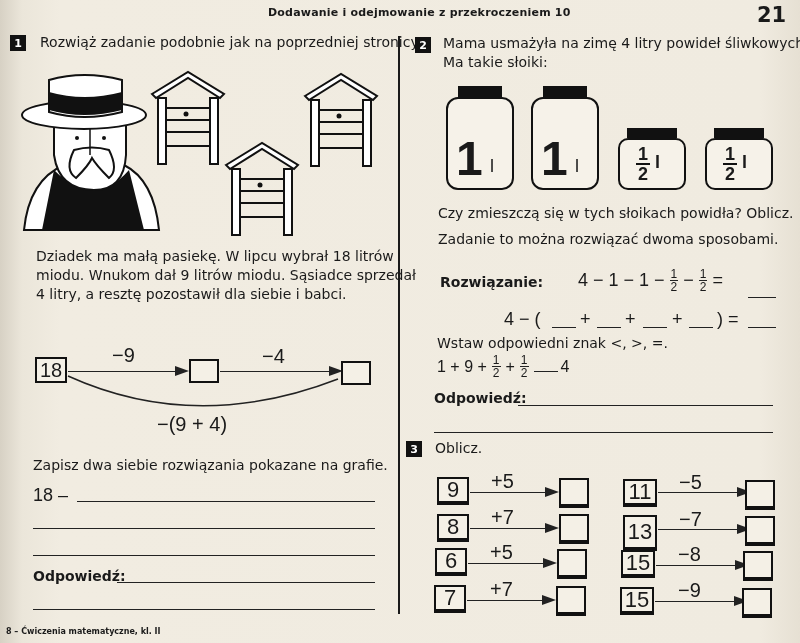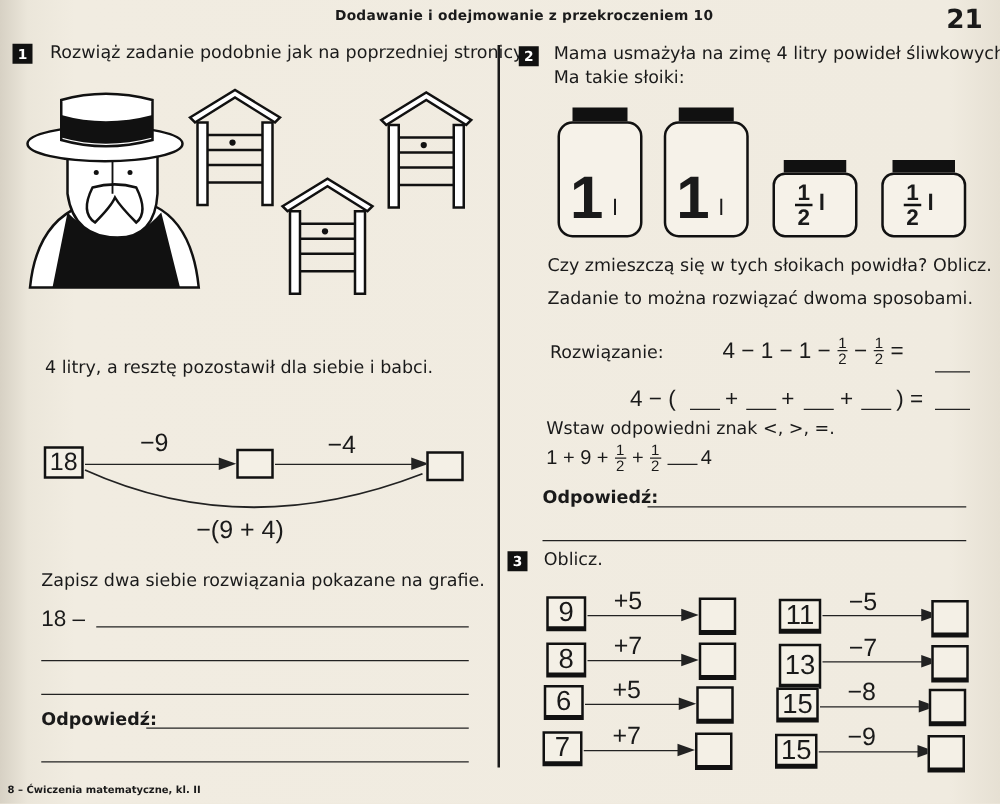--- a/index.html
+++ b/index.html
@@ -76,20 +76,22 @@
     <path d="M2 24 L38 2 L74 24 L70 28 L38 8 L6 28 Z" fill="#fff" stroke="#111" stroke-width="2"></path>
     <rect x="8" y="28" width="8" height="66" fill="#fff" stroke="#111" stroke-width="2"></rect>
     <rect x="60" y="28" width="8" height="66" fill="#fff" stroke="#111" stroke-width="2"></rect>
     <line x1="16" y1="38" x2="60" y2="38" stroke="#111" stroke-width="2"></line>
     <line x1="16" y1="50" x2="60" y2="50" stroke="#111" stroke-width="2"></line>
     <line x1="16" y1="62" x2="60" y2="62" stroke="#111" stroke-width="2"></line>
     <line x1="16" y1="76" x2="60" y2="76" stroke="#111" stroke-width="2"></line>
     <circle cx="36" cy="44" r="2.5" fill="#111"></circle>
   </svg>
 
+  <div class="abs txt" style="left:36px;top:247px;">Dziadek ma małą pasiekę. W lipcu wybrał 18 litrów</div>
+  <div class="abs txt" style="left:36px;top:266px;">miodu. Wnukom dał 9 litrów miodu. Sąsiadce sprzedał</div>
   <div class="abs txt" style="left:36px;top:285px;">4 litry, a resztę pozostawił dla siebie i babci.</div>
 
   <div class="abs box" style="left:35px;top:357px;width:32px;height:26px;font-size:20px;">18</div>
   <div class="abs op" style="left:112px;top:344px;">−9</div>
   <div class="abs arrow" style="left:68px;top:371px;width:110px;"></div>
   <div class="abs arrowhead" style="left:175px;top:366px;"></div>
   <div class="abs box" style="left:189px;top:359px;width:30px;height:24px;"></div>
   <div class="abs op" style="left:262px;top:345px;">−4</div>
   <div class="abs arrow" style="left:220px;top:371px;width:112px;"></div>
   <div class="abs arrowhead" style="left:329px;top:366px;"></div>
@@ -141,21 +143,21 @@
     <div style="position:absolute;left:18px;top:17px;display:flex;flex-direction:column;align-items:center;font-family:'Liberation Sans',sans-serif;font-weight:bold;font-size:18px;line-height:18px;">
       <span style="border-bottom:2px solid #111;padding:0 2px;">1</span>
       <span>2</span>
     </div>
     <div style="position:absolute;left:37px;top:24px;font-family:'Liberation Sans',sans-serif;font-weight:bold;font-size:18px;">l</div>
   </div>
 
   <div class="abs txt" style="left:438px;top:204px;">Czy zmieszczą się w tych słoikach powidła? Oblicz.</div>
   <div class="abs txt" style="left:438px;top:230px;">Zadanie to można rozwiązać dwoma sposobami.</div>
 
-  <div class="abs txt" style="left:440px;top:273px;font-weight:normal;">Rozwiązanie:</div>
+  <div class="abs txt" style="left:440px;top:273px;font-weight:bold;">Rozwiązanie:</div>
   <div class="abs math" style="left:578px;top:268px;display:flex;align-items:center;gap:3px;">
     <span>4 − 1 − 1 −</span>
     <span class="frac">
         <span>1</span>
         <span>2</span>
       </span>
     <span>−</span>
     <span class="frac">
         <span>1</span>
         <span>2</span>

